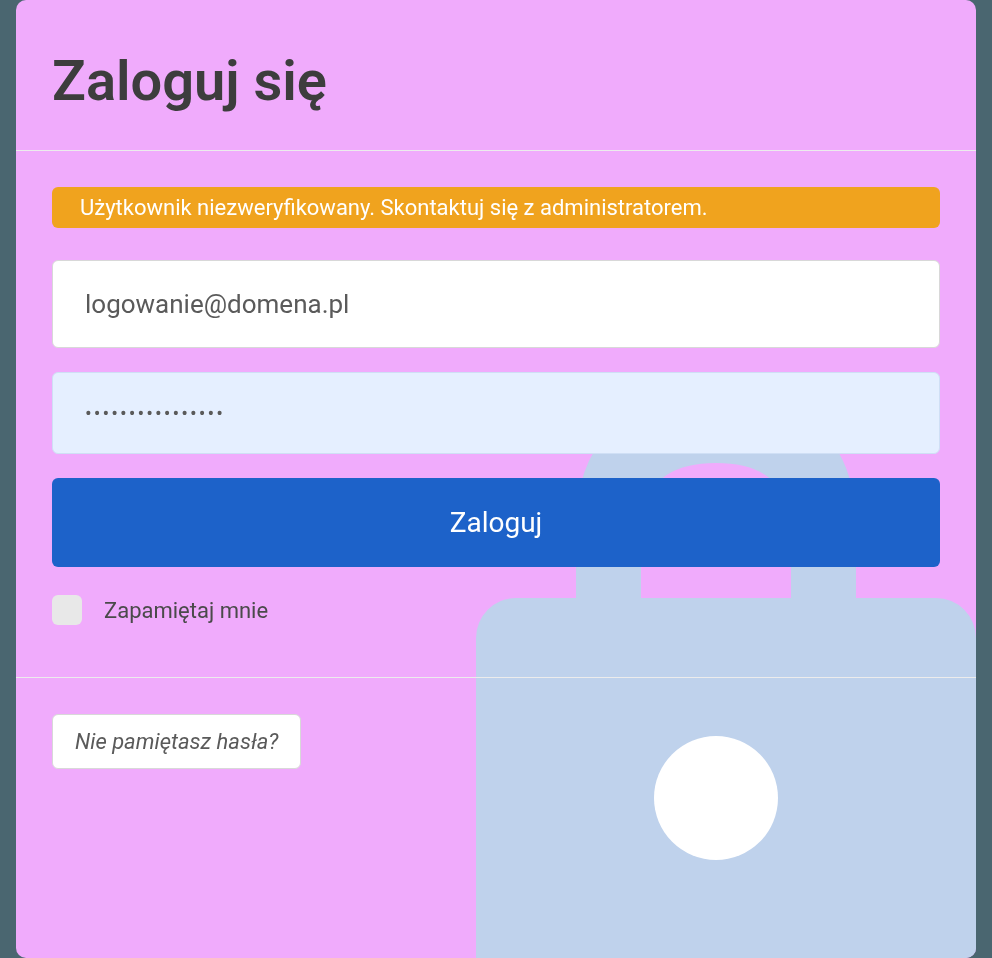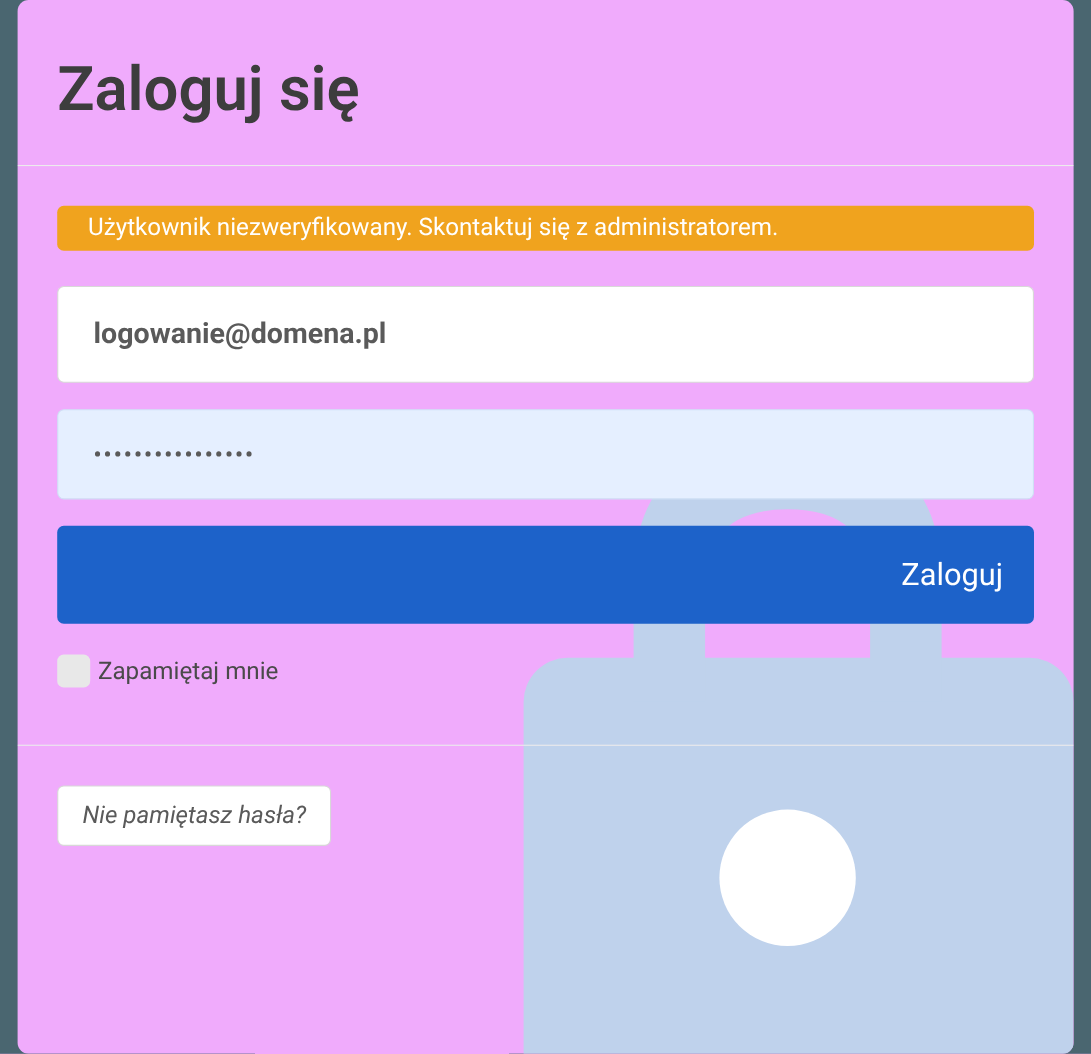--- a/index.html
+++ b/index.html
@@ -61,45 +61,43 @@
     .input-field {
       width: 100%;
       padding: 28px 32px;
       font-size: 26px;
       color: #5a5a5a;
       border: 1px solid #d8d8d8;
       border-radius: 6px;
       margin-bottom: 24px;
       background: #ffffff;
       font-family: inherit;
-      font-weight: bold;
     }
     .input-field.password {
       background: #e5efff;
       border: 1px solid #cfdff5;
       font-size: 20px;
       letter-spacing: 2px;
     }
     .login-button {
       width: 100%;
       padding: 28px;
       font-size: 28px;
       color: #ffffff;
       background: #1d62c9;
       border: none;
       border-radius: 6px;
       cursor: pointer;
       font-family: inherit;
       margin-bottom: 24px;
-      text-align: right;
     }
     .remember-row {
       display: flex;
       align-items: center;
-      gap: 7px;
+      gap: 22px;
       padding: 4px 0;
     }
     .checkbox {
       width: 30px;
       height: 30px;
       background: #e8e8e8;
       border-radius: 6px;
       cursor: pointer;
       flex-shrink: 0;
     }

